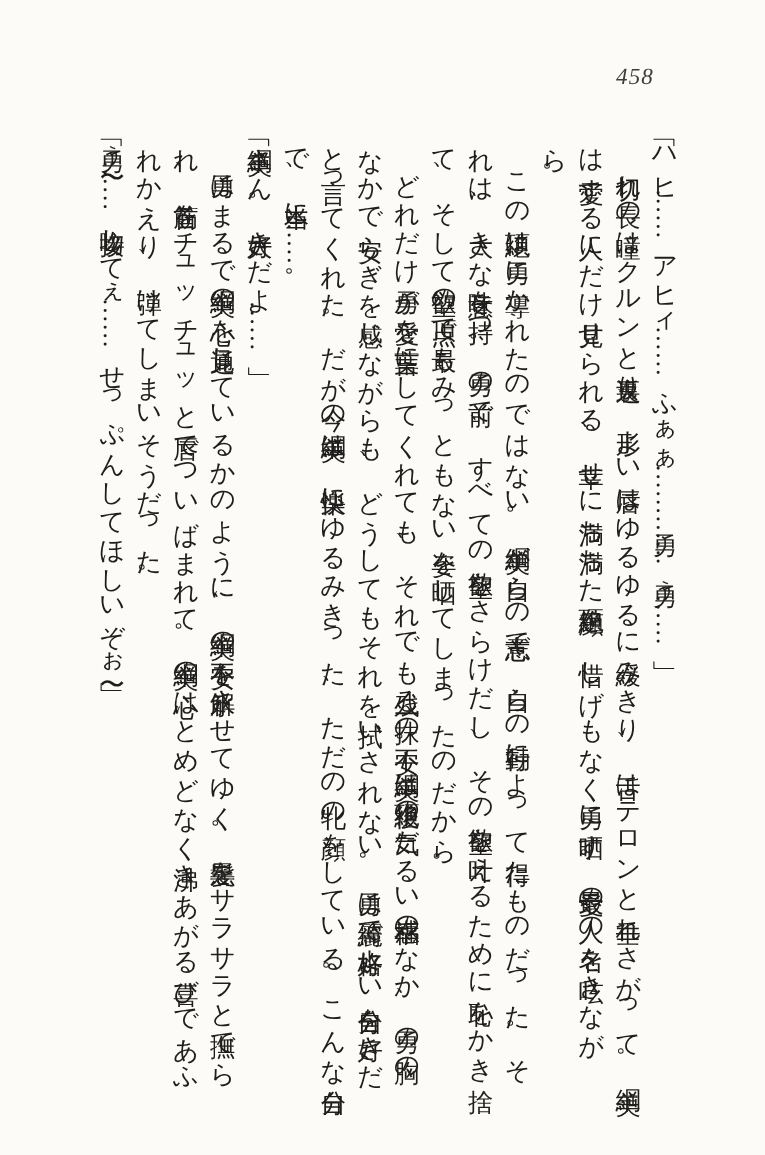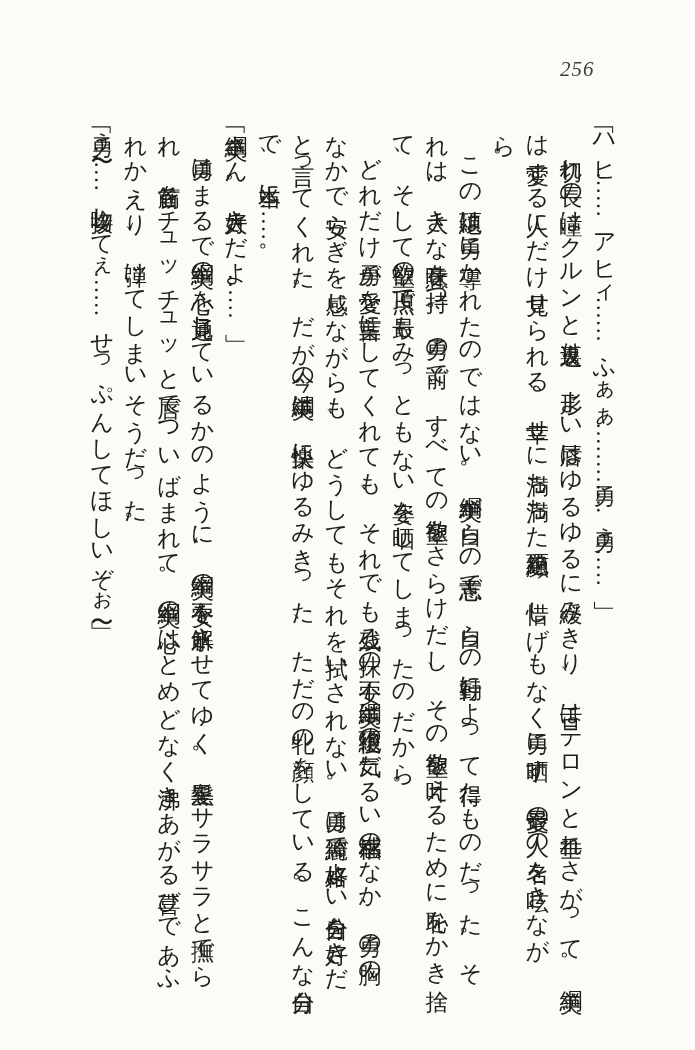--- a/index.html
+++ b/index.html
@@ -42,21 +42,21 @@
   }
   .text-block p.indent {
     text-indent: 23px; 
   }
 </style>
 </head>
 <body>
 
 <div class="page">
 
-  <div class="page-number">256</div>
+  <div class="page-number">458</div>
 
   <div class="text-block">
     <p class="dialogue">「ハヒ……アヒィ……ふぁぁ……勇……勇ぅ……」</p>
     <p class="indent">切れ長の瞳はクルンと裏返り、形よい唇はゆるゆるに緩みきり、舌はテロンと垂れさがって。美綱は愛する人にだけ見せられる、幸せに満ち満ちた絶頂顔を、惜しげもなく勇に晒す。最愛の人の名を呟きながら。</p>
     <p class="indent">この絶頂は勇に導かれたのではない。美綱が自らの意志で、自らの行動によって得たものだった。それは、大きな意味を持つ。勇の前で、すべての欲望をさらけだし、その欲望を叶えるために恥をかき捨て、そして欲望の頂点で最もみっともない姿を晒してしまったのだから。</p>
     <p class="indent">どれだけ勇が愛を言葉にしてくれても、それでも残る一抹の不安。美綱は絶頂後の気だるい幸福感のなか、勇の胸のなかで安らぎを感じながらも、どうしてもそれを拭いされない。勇は綺麗で格好よい自分を好きだと言ってくれた。だが今の美綱は、快楽にゆるみきった、ただの牝の顔をしている。こんな自分で、本当に……。</p>
     <p class="dialogue">「美綱さん。大好きだよ……」</p>
     <p class="indent">勇はまるで美綱の心を見通しているかのように、美綱の不安を氷解させてゆく。黒髪をサラサラと撫でられ、首筋をチュッチュッと唇でついばまれて。美綱の心はとめどなく沸きあがる喜びであふれかえり、弾けてしまいそうだった。</p>
     <p class="dialogue">「勇ぅ〜……接吻してぇ……せっぷんしてほしいぞぉ〜」</p>
   </div>

